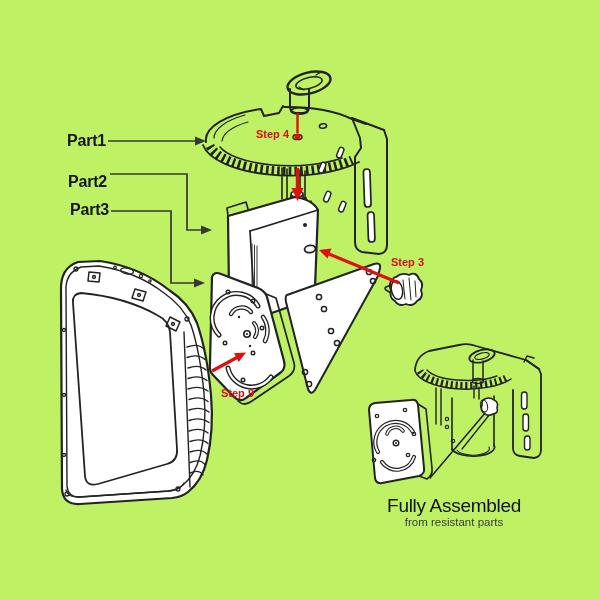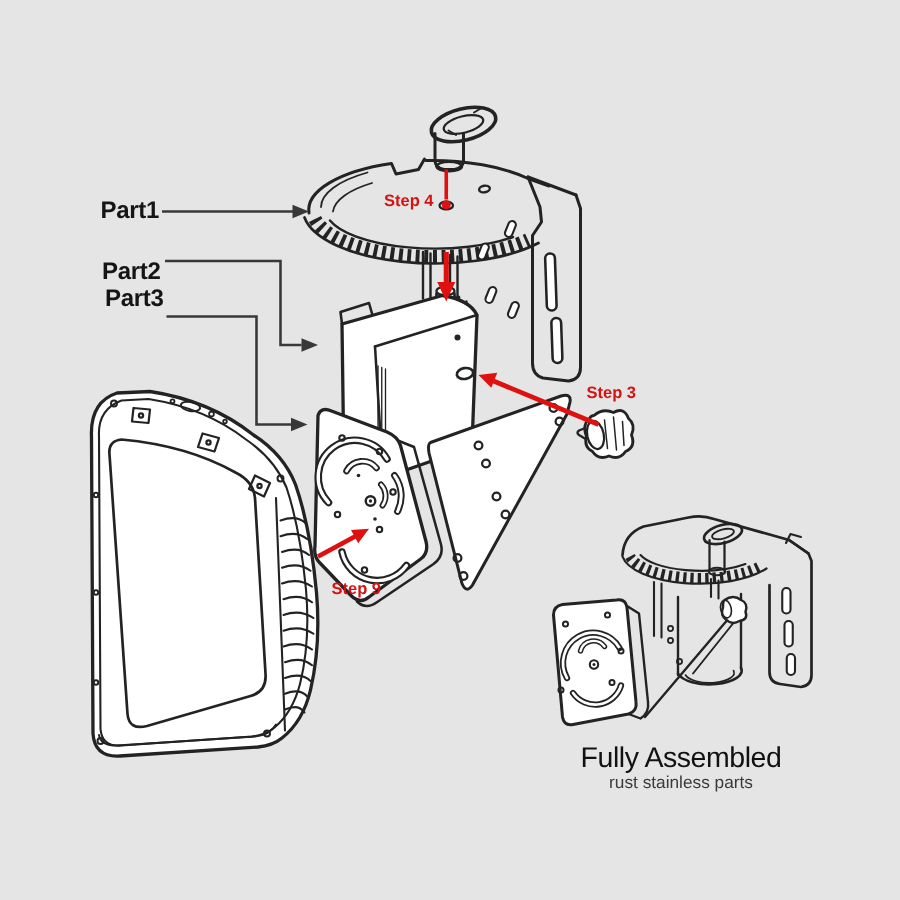--- a/index.html
+++ b/index.html
@@ -1,17 +1,17 @@
 <!DOCTYPE html>
 <html><head>
 <meta charset="utf-8">
 <style>
   html,body{margin:0;padding:0;background:#ffffff;}
   .stage{
-    position:relative;width:600px;height:600px;background:#e5e5e5;overflow:hidden;
+    position:relative;width:600px;height:600px;background:#bef264;overflow:hidden;
     font-family:"Liberation Sans","DejaVu Sans",sans-serif;
   }
   .stage svg{position:absolute;left:0;top:0;}
   .lbl{
     position:absolute;font-weight:bold;font-size:16px;line-height:16px;
     color:#151515;letter-spacing:-0.2px;white-space:nowrap;
   }
   .step{
     position:absolute;font-weight:bold;font-size:11px;line-height:11px;
     color:#d41212;white-space:nowrap;letter-spacing:0px;text-align:center;
@@ -244,24 +244,24 @@
     <polygon points="291.5,188 303.5,188 297.5,201" stroke="none"></polygon>
     <path d="M 399,283 L 329,254" stroke-width="3.2" fill="none"></path>
     <polygon points="319,250 331.5,248.5 327.5,258.5" stroke="none"></polygon>
     <path d="M 212,371 L 237,357.5" stroke-width="3.2" fill="none"></path>
     <polygon points="246,352.5 238.8,362.1 234,353.3" stroke="none"></polygon>
   </g>
 </svg>
 
 <div class="lbl" style="left:67px;top:133px">Part1</div>
 <div class="lbl" style="left:68px;top:174px">Part2</div>
-<div class="lbl" style="left:70px;top:192px">Part3</div>
+<div class="lbl" style="left:70px;top:202px">Part3</div>
 
 <div class="step" style="left:256px;top:129px">Step 4</div>
 <div class="step" style="left:391px;top:257px">Step 3</div>
 <div class="step" style="left:221px;top:388px">Step 9</div>
 
 <div class="caption">
   <div class="cap-title">Fully Assembled</div>
-  <div class="cap-sub">rust stainless parts</div>
+  <div class="cap-sub">from resistant parts</div>
 </div>
 
 </div>
 
 </body></html>

